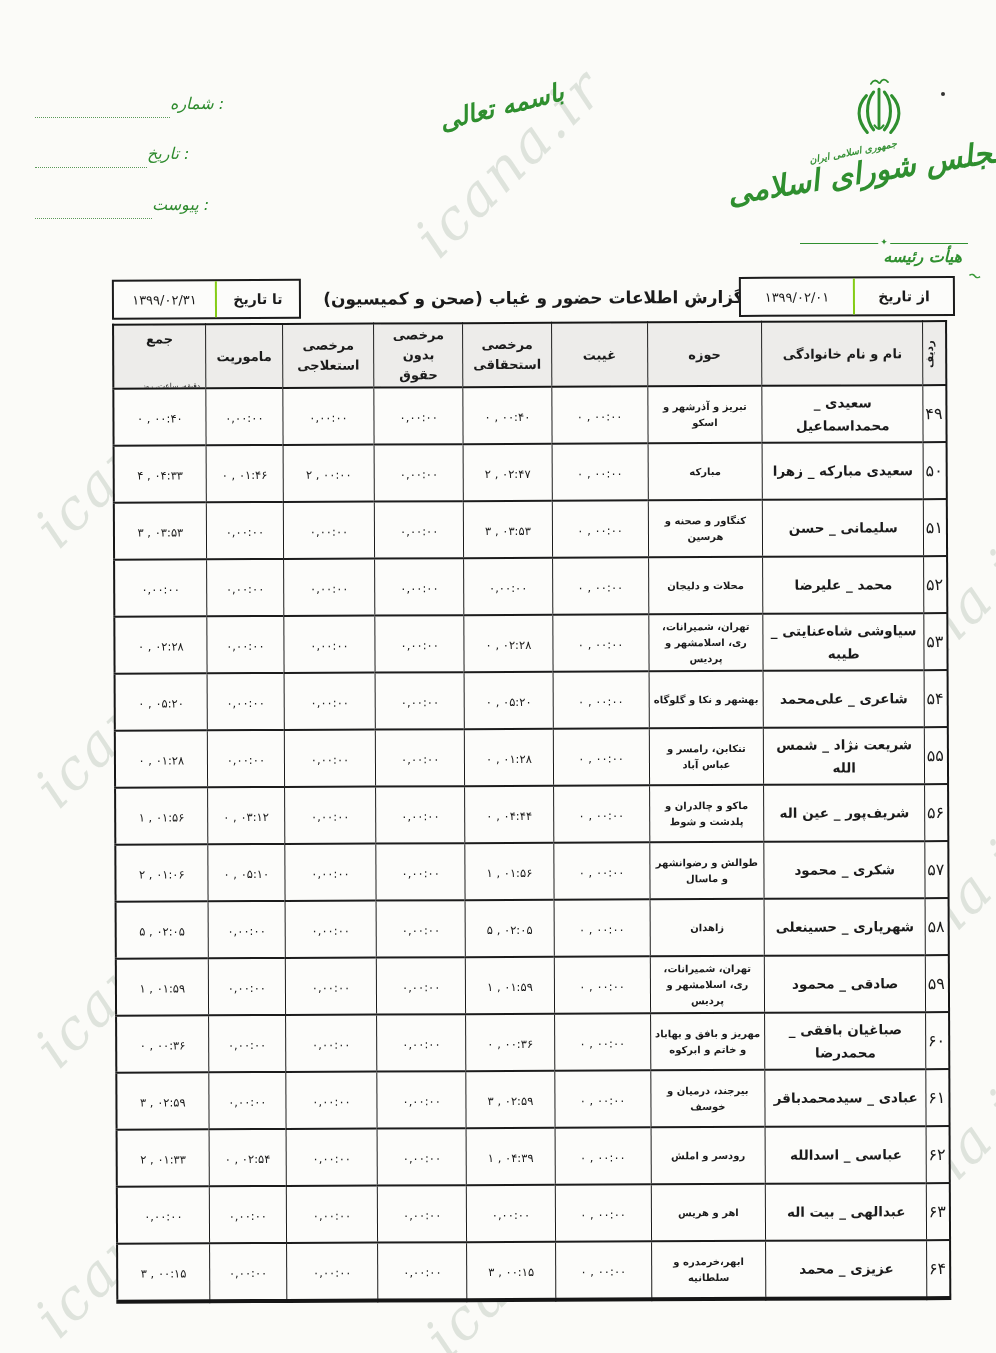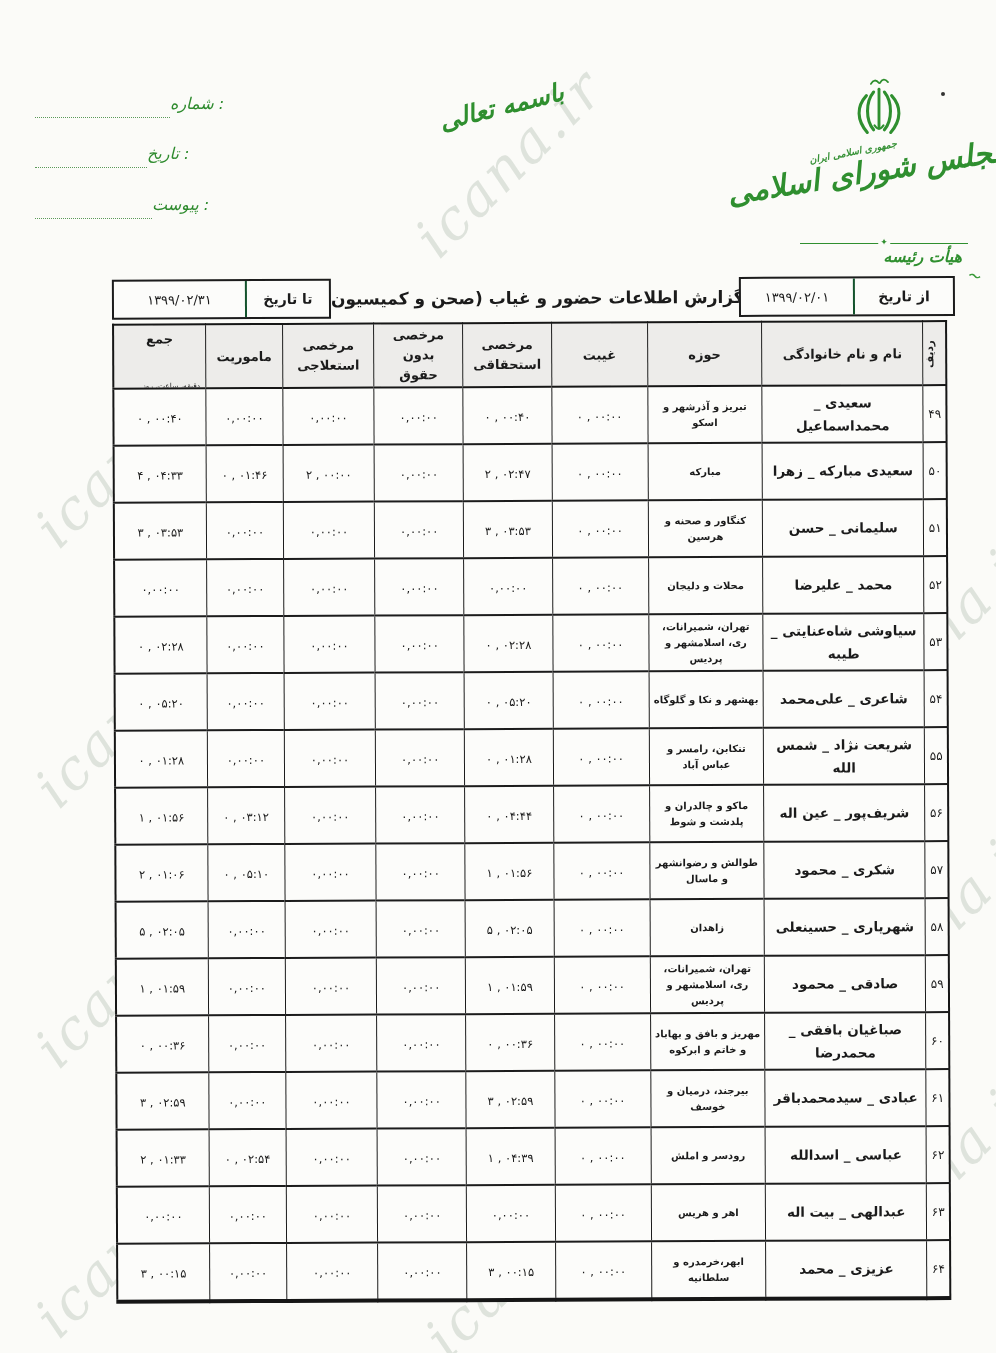--- a/index.html
+++ b/index.html
@@ -41,39 +41,39 @@
   
   .titlebar{position:absolute;left:113px;top:278px;width:843px;height:40px;direction:rtl}
   .tb-title{position:absolute;inset:0;text-align:center;line-height:40px;
       font-size:17px;font-weight:bold}
   .datebox{position:absolute;top:0;height:36px;display:flex;direction:rtl;
       border:2px solid #1c1c1c;background:#fcfcfa}
   .datebox .lbl{display:flex;align-items:center;justify-content:center;
       font-weight:bold;font-size:14px;padding:0 6px}
   .datebox .val{display:flex;align-items:center;justify-content:center;
       font-size:13px;letter-spacing:1px;border-left:none}
-  .datebox .lbl{border-left:2px solid #14532d}
+  .datebox .lbl{border-left:2px solid #84cc16}
   .box-from{right:0}
   .box-from .lbl{width:86px}
   .box-from .val{width:112px}
   .box-to{left:0}
   .box-to .lbl{width:70px}
-  .box-to .val{width:131px}
+  .box-to .val{width:101px}
 
   
   .tbl-wrap{position:absolute;left:113px;top:322px}
   table{border-collapse:collapse;table-layout:fixed;direction:rtl;width:835px;
         border:2px solid #161616;border-bottom-width:4px;background:#fcfcfa}
   th,td{border:1px solid #1c1c1c;padding:1px 3px;text-align:center;vertical-align:middle;
         overflow:hidden}
   thead th{height:60px;background:#edecea;font-size:13px;font-weight:bold;border-bottom:2.5px solid #161616}
   tbody td{height:53px;border-top:2px solid #1c1c1c}
   td.name{font-weight:bold;font-size:13.5px;line-height:1.7}
   td.district{font-size:10px;font-weight:bold;line-height:1.6;padding:1px 3px}
-  td.no{font-size:12px}
+  td.no{font-size:16px}
   td.num .ltr{direction:ltr;unicode-bidi:embed;font-size:11.5px;letter-spacing:1.5px;white-space:nowrap}
   .vert{display:inline-block;transform:rotate(-90deg);font-size:10.5px;white-space:nowrap}
   .h2l{line-height:1.55}
   .total-head{position:relative;height:100%}
   .total-head .main{margin-top:10px}
   .total-head .unit{position:absolute;bottom:1px;right:2px;font-size:7.5px;font-weight:normal;white-space:nowrap}
 </style>
 </head>
 <body>
 

